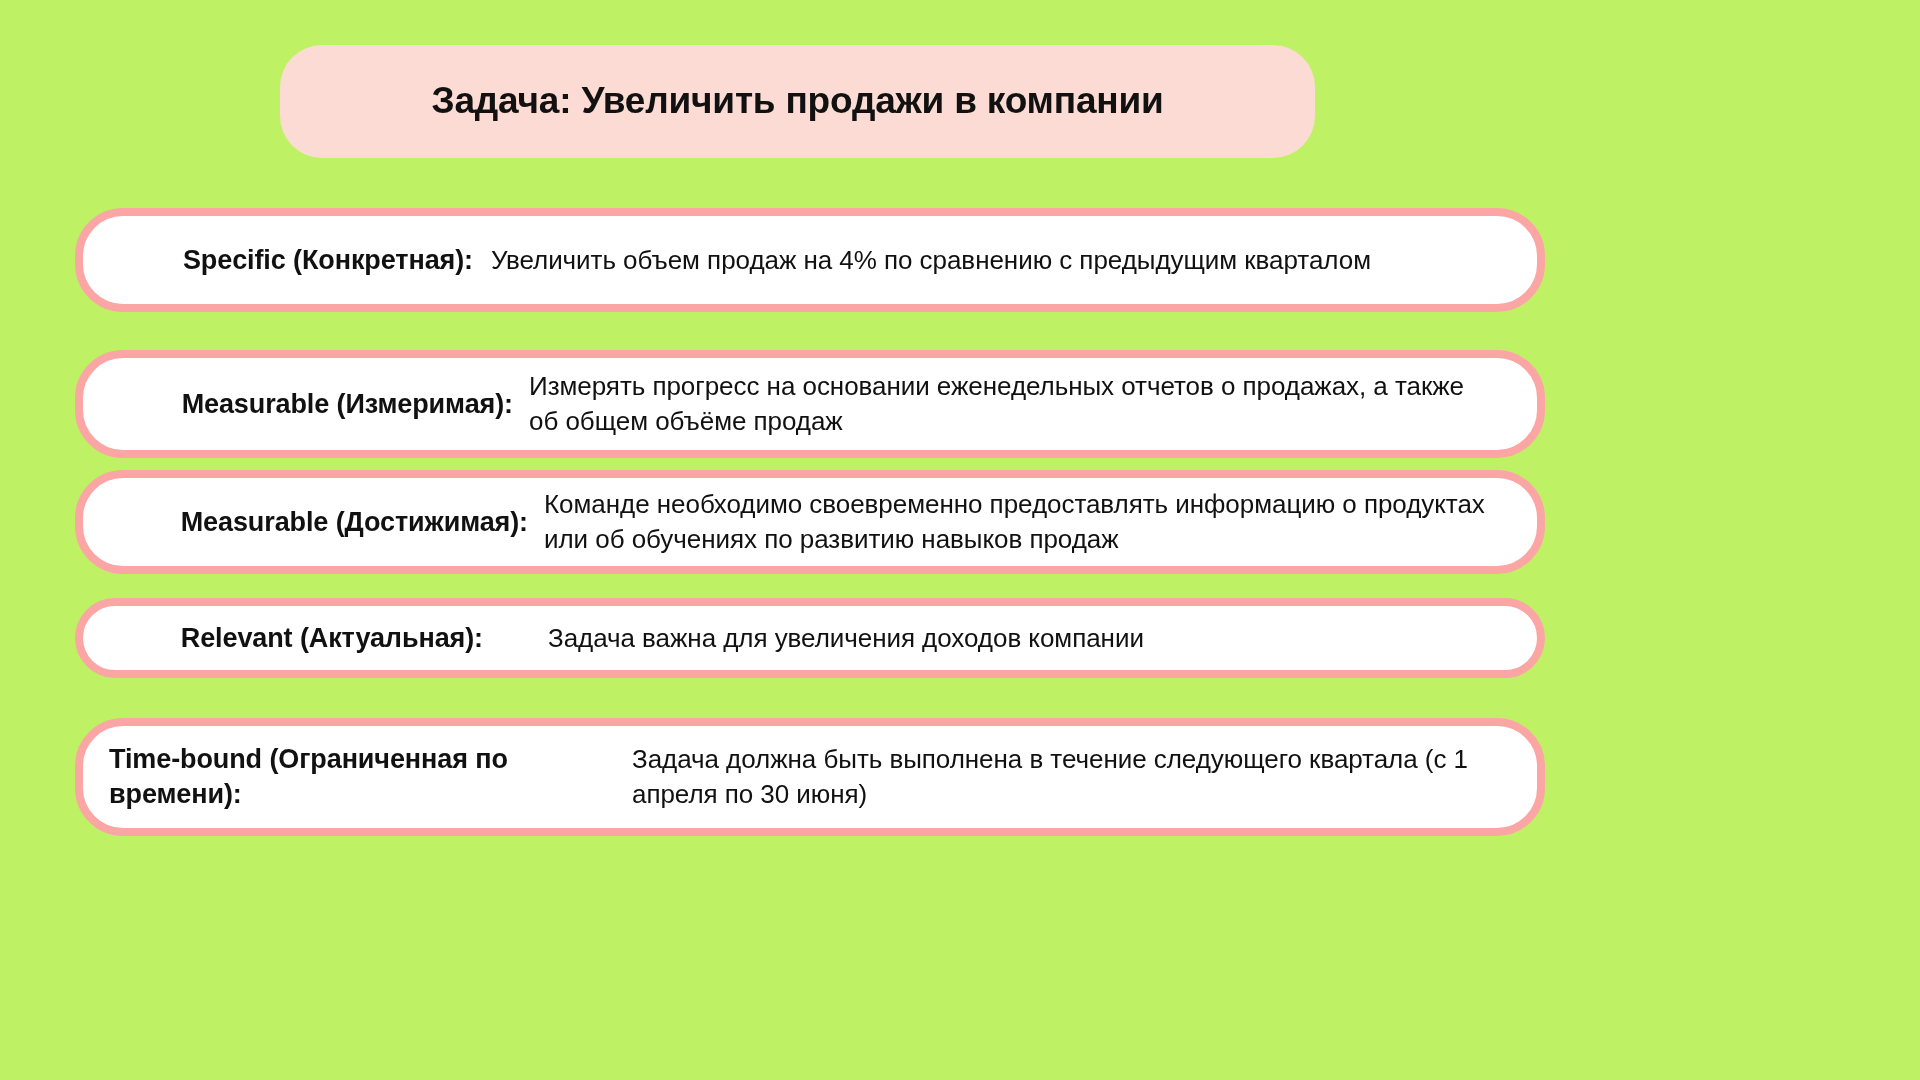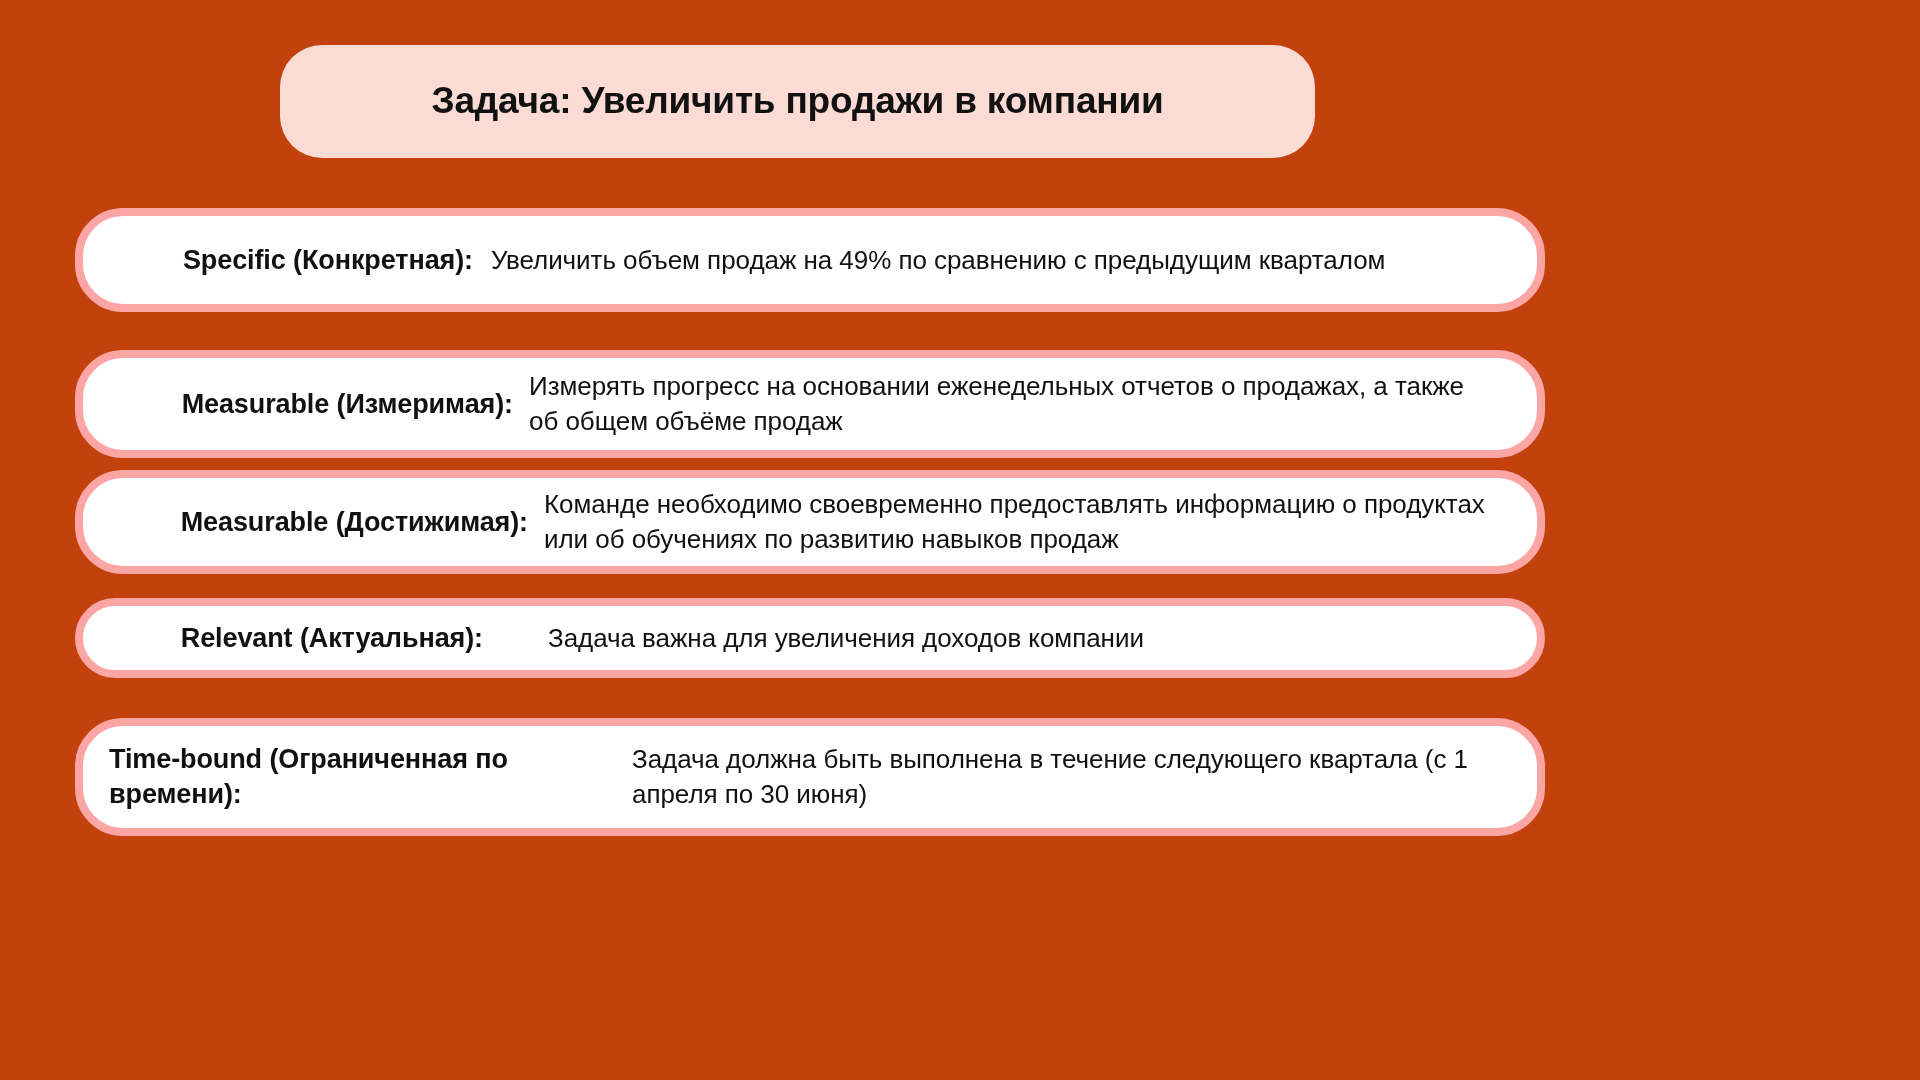--- a/index.html
+++ b/index.html
@@ -12,21 +12,21 @@
     height: 1080px;
     font-family: "Liberation Sans", sans-serif;
     -webkit-font-smoothing: antialiased;
     overflow: hidden;
   }
 
   #canvas {
     position: relative;
     width: 1920px;
     height: 1080px;
-    background: #c2410c;
+    background: #bef264;
   }
 
   
   .header-pill {
     position: absolute;
     left: 280px;
     top: 45px;
     width: 1035px;
     height: 113px;
     background: #FBDBD3;
@@ -107,21 +107,21 @@
 <body>
 
 <div id="canvas">
 
   <div class="header-pill">
     <div class="header-title">Задача: Увеличить продажи в компании</div>
   </div>
 
   <div class="card" id="card-0">
     <div class="card-label">Specific (Конкретная):</div>
-    <div class="card-desc">Увеличить объем продаж на 49% по сравнению с предыдущим кварталом</div>
+    <div class="card-desc">Увеличить объем продаж на 4% по сравнению с предыдущим кварталом</div>
   </div>
 
   <div class="card" id="card-1">
     <div class="card-label">Measurable (Измеримая):</div>
     <div class="card-desc">Измерять прогресс на основании еженедельных отчетов о продажах, а также об общем объёме продаж</div>
   </div>
 
   <div class="card" id="card-2">
     <div class="card-label">Measurable (Достижимая):</div>
     <div class="card-desc">Команде необходимо своевременно предоставлять информацию о продуктах или об обучениях по развитию навыков продаж</div>

